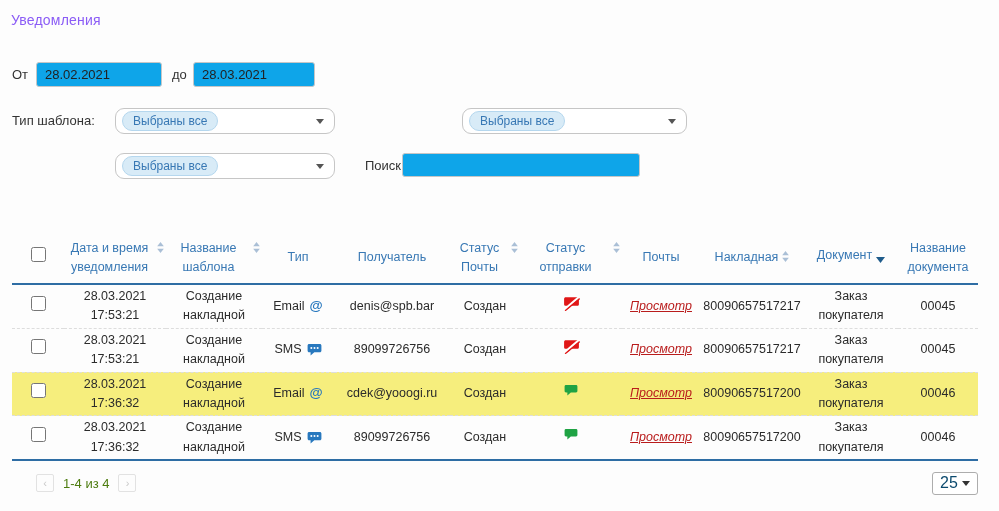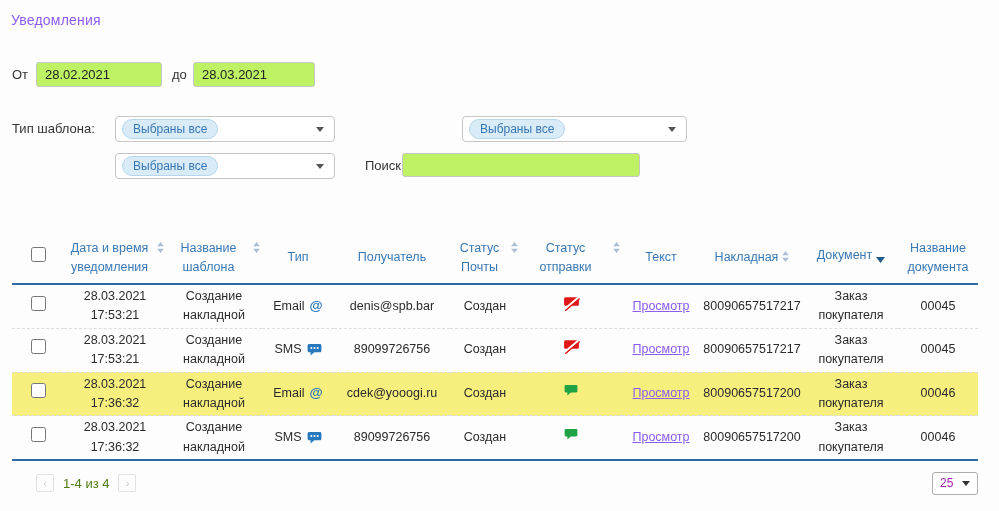--- a/index.html
+++ b/index.html
@@ -4,26 +4,26 @@
 <style>
   * { margin:0; padding:0; box-sizing:border-box; }
   html,body { background:#fff; }
   body { font-family:"Liberation Sans", sans-serif; color:#333; }
   .page { position:relative; width:999px; height:511px; background:#fdfdfd; overflow:hidden; }
 
   h1.title { position:absolute; left:11px; top:12px; font-size:14px; font-weight:400; color:#8b5cf6; letter-spacing:.2px; }
 
   
   .date-row { position:absolute; left:12px; top:62px; height:26px; width:960px; }
-  .filter-row-1 { position:absolute; left:12px; top:108px; height:26px; width:960px;margin-top:8px; }
+  .filter-row-1 { position:absolute; left:12px; top:108px; height:26px; width:960px; }
   .filter-row-2 { position:absolute; left:12px; top:153px; height:26px; width:960px; }
   .f-label { position:absolute; top:0; line-height:26px; font-size:13px; color:#333; white-space:nowrap; }
-  .t-input { position:absolute; top:0; height:25px; border:1px solid #c6c6c6; border-radius:3px; background:#bef264;
+  .t-input { position:absolute; top:0; height:25px; border:1px solid #c6c6c6; border-radius:3px; background:#0ea5e9;
              font-family:"Liberation Sans",sans-serif; font-size:13px; color:#222; padding:0 8px; outline:none; }
-  .dd { position:absolute; top:0; height:26px; border:1px solid #c6c6c6; border-radius:4px; background:#fff;
+  .dd { position:absolute; top:0; height:26px; border:1px solid #c6c6c6; border-radius:9px; background:#fff;
         display:flex; align-items:center; padding:0 10px 0 6px; cursor:pointer; }
   .dd .pill { background:#d8ebf7; border:1px solid #b5d7ee; color:#3878b4; font-size:12px; line-height:16px;
               padding:1px 10px; border-radius:10px; white-space:nowrap; }
   .dd .caret { margin-left:auto; width:0; height:0; border-left:4.5px solid transparent; border-right:4.5px solid transparent;
                border-top:5.5px solid #555; }
 
   
   table.grid { position:absolute; left:12px; top:232px; width:966px; border-collapse:collapse; table-layout:fixed; }
   table.grid col.c1{width:52px} table.grid col.c2{width:102px} table.grid col.c3{width:96px}
   table.grid col.c4{width:72px} table.grid col.c5{width:116px} table.grid col.c6{width:70px}
@@ -33,34 +33,34 @@
                   color:#3878b4; line-height:1.45; border-bottom:2px solid #2e6da4; padding:2px 2px; }
   table.grid th .th-inner { display:inline-flex; align-items:flex-start; justify-content:center; gap:4px; }
   table.grid th .sort-ic { display:inline-block; margin-top:1px; }
   table.grid td { height:42px; vertical-align:middle; text-align:center; font-size:12.5px; color:#2b2b2b;
                   border-bottom:1px dashed #ddd; padding:2px 3px; line-height:1.55; background:transparent; }
   table.grid tbody tr:last-child td { border-bottom:2px solid #2e6da4; }
   table.grid tbody tr.highlighted td { background:#f6ee7d; }
   td .two-line div { white-space:nowrap; }
   .type-cell { display:inline-flex; align-items:center; gap:5px; }
   .at-glyph { color:#2878be; font-weight:700; font-size:13.5px; }
-  a.view-link { color:#8b5cf6; font-size:12.5px; }
+  a.view-link { color:#b91c1c; font-size:12.5px;font-style:italic; }
   input[type=checkbox] { width:15px; height:15px; cursor:pointer; accent-color:#fff; }
 
   
   .footer { position:absolute; left:12px; top:468px; width:966px; height:30px;
             display:flex; align-items:center; justify-content:space-between; }
   .pager { display:flex; align-items:center; gap:9px; margin-left:24px; }
   .pg-btn { width:18px; height:18px; border:1px solid #e2e2e2; border-radius:2px; background:#fdfdfd;
             color:#c9c9c9; font-size:11px; line-height:16px; text-align:center; cursor:default; padding:0;
             font-family:"Liberation Sans",sans-serif; }
   .pg-text { font-size:13px; color:#4d7c0f; }
   .size-select { width:46px; height:23px; border:1px solid #adadad; border-radius:3px; background:#fff;
                  display:flex; align-items:center; justify-content:space-between; padding:0 7px; cursor:pointer; }
-  .size-select span { font-size:12px; color:#a21caf; }
+  .size-select span { font-size:16px; color:#0c4a6e; }
   .size-select .caret { width:0; height:0; border-left:4px solid transparent; border-right:4px solid transparent;
                         border-top:5px solid #333; }
 </style>
 </head>
 <body>
 
 <div class="page">
 
   <h1 class="title">Уведомления</h1>
 
@@ -137,21 +137,21 @@
                 </svg></span>
             </span></th>
           <th><span class="th-inner">
               <span>Статус отправки</span>
               <span class="sort-ic"><svg width="7" height="11" viewBox="0 0 7 11">
                   <path d="M3.5 0 6.8 4.2 H0.2 Z" fill="#aabfd6"></path>
                   <path d="M3.5 11 0.2 6.8 H6.8 Z" fill="#aabfd6"></path>
                 </svg></span>
             </span></th>
           <th><span class="th-inner">
-              <span>Текст</span>
+              <span>Почты</span>
             </span></th>
           <th><span class="th-inner">
               <span>Накладная</span>
               <span class="sort-ic"><svg width="7" height="11" viewBox="0 0 7 11">
                   <path d="M3.5 0 6.8 4.2 H0.2 Z" fill="#aabfd6"></path>
                   <path d="M3.5 11 0.2 6.8 H6.8 Z" fill="#aabfd6"></path>
                 </svg></span>
             </span></th>
           <th><span class="th-inner">
               <span>Документ</span>

